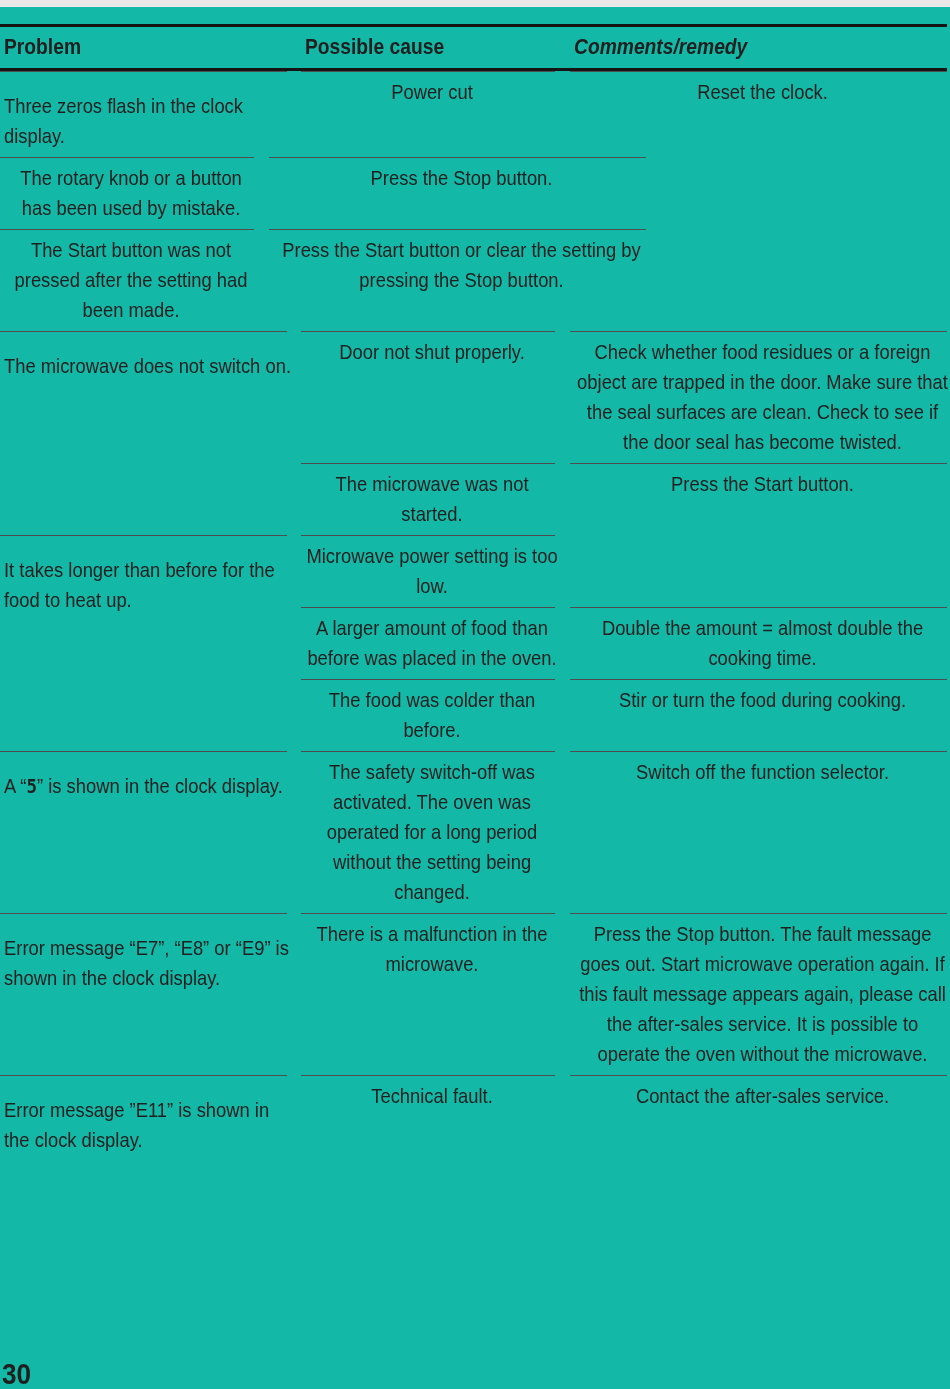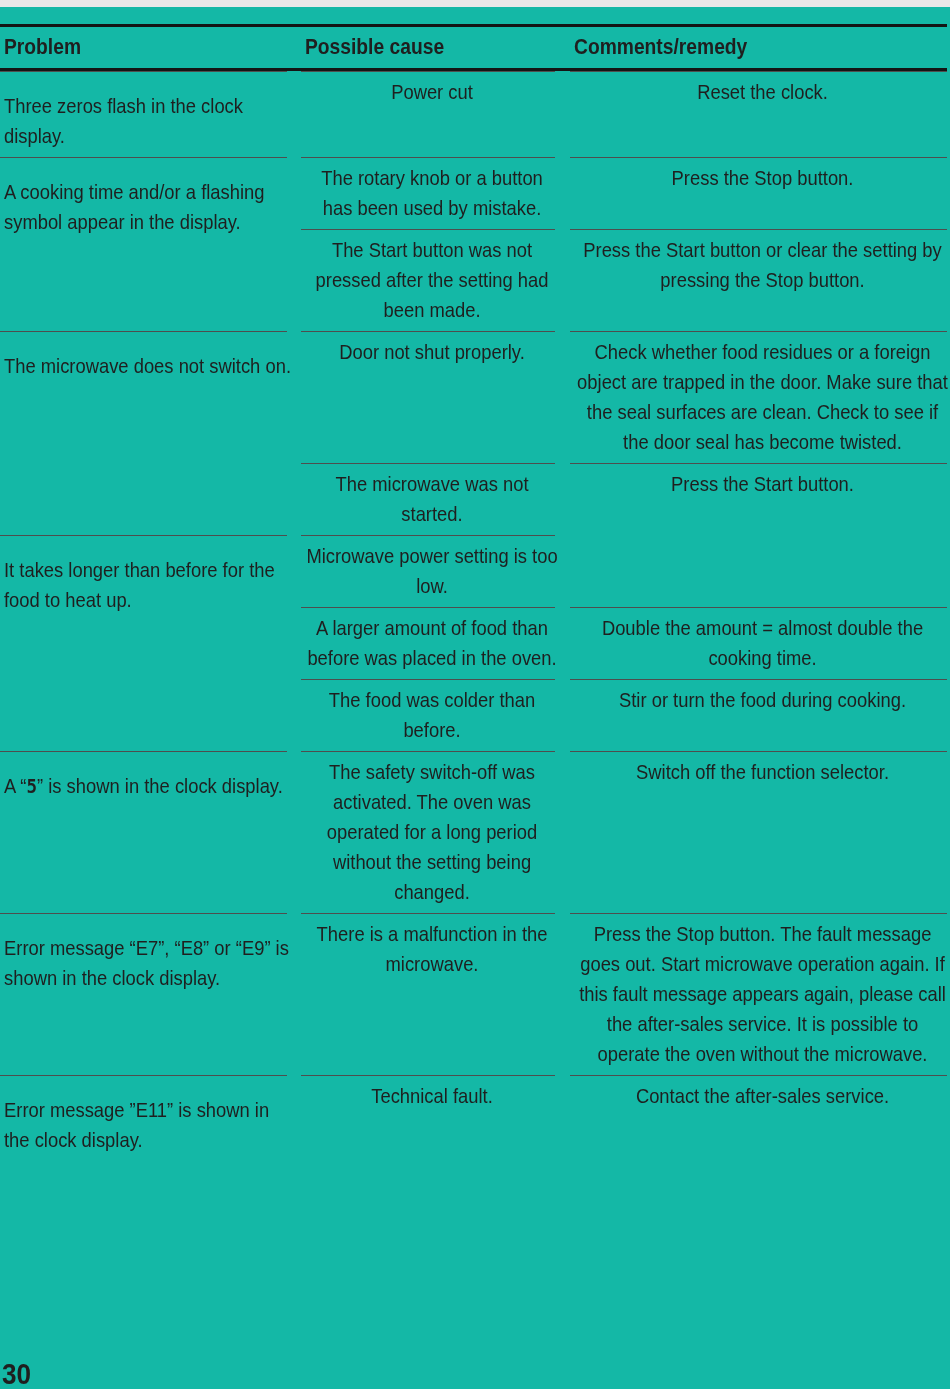--- a/index.html
+++ b/index.html
@@ -13,21 +13,21 @@
     color: #1f1f1f;
     overflow: hidden;
   }
   .tbl { position: absolute; left: 0; top: 17px; width: 947px; }
   .rule-heavy { height: 3px; background: #141414; width: 947px; }
   .hdr-row { display: flex; }
   .hcell { padding: 5px 0 6px 0; }
   .hcell .t { font-weight: bold; font-size: 22px; line-height: 30px; }
   .c1 { width: 287px; margin-right: 14px; }
   .c2 { width: 254px; margin-right: 15px; }
-  .c3 { width: 377px; }
+  .c3 { width: 377px; font-style: italic; }
   .group { display: flex; align-items: stretch; }
   .pcell {
     width: 287px; margin-right: 14px;
     border-top: 1.5px solid #4e4e4e;
     padding: 19px 0 6px 0;
   }
   .subcol { width: 646px; display: flex; flex-direction: column; }
   .subrow { display: flex; flex: 1; }
   .ccell, .rcell { border-top: 1.5px solid #4e4e4e; padding: 5px 0 6px 0; text-align: center; }
   .ccell { width: 254px; margin-right: 15px; }
@@ -96,23 +96,20 @@
             <div class="t">Power cut</div>
           </div>
           <div class="rcell">
             <div class="t">Reset the clock.</div>
           </div>
         </div>
       </div>
     </div>
 
     <div class="group">
-      <div class="pcell">
-        <div class="t">A cooking time and/or a flashing symbol appear in the display.</div>
-      </div>
       <div class="subcol">
         <div class="subrow">
           <div class="ccell">
             <div class="t">The rotary knob or a button has been used by mistake.</div>
           </div>
           <div class="rcell">
             <div class="t">Press the Stop button.</div>
           </div>
         </div>
         <div class="subrow">

